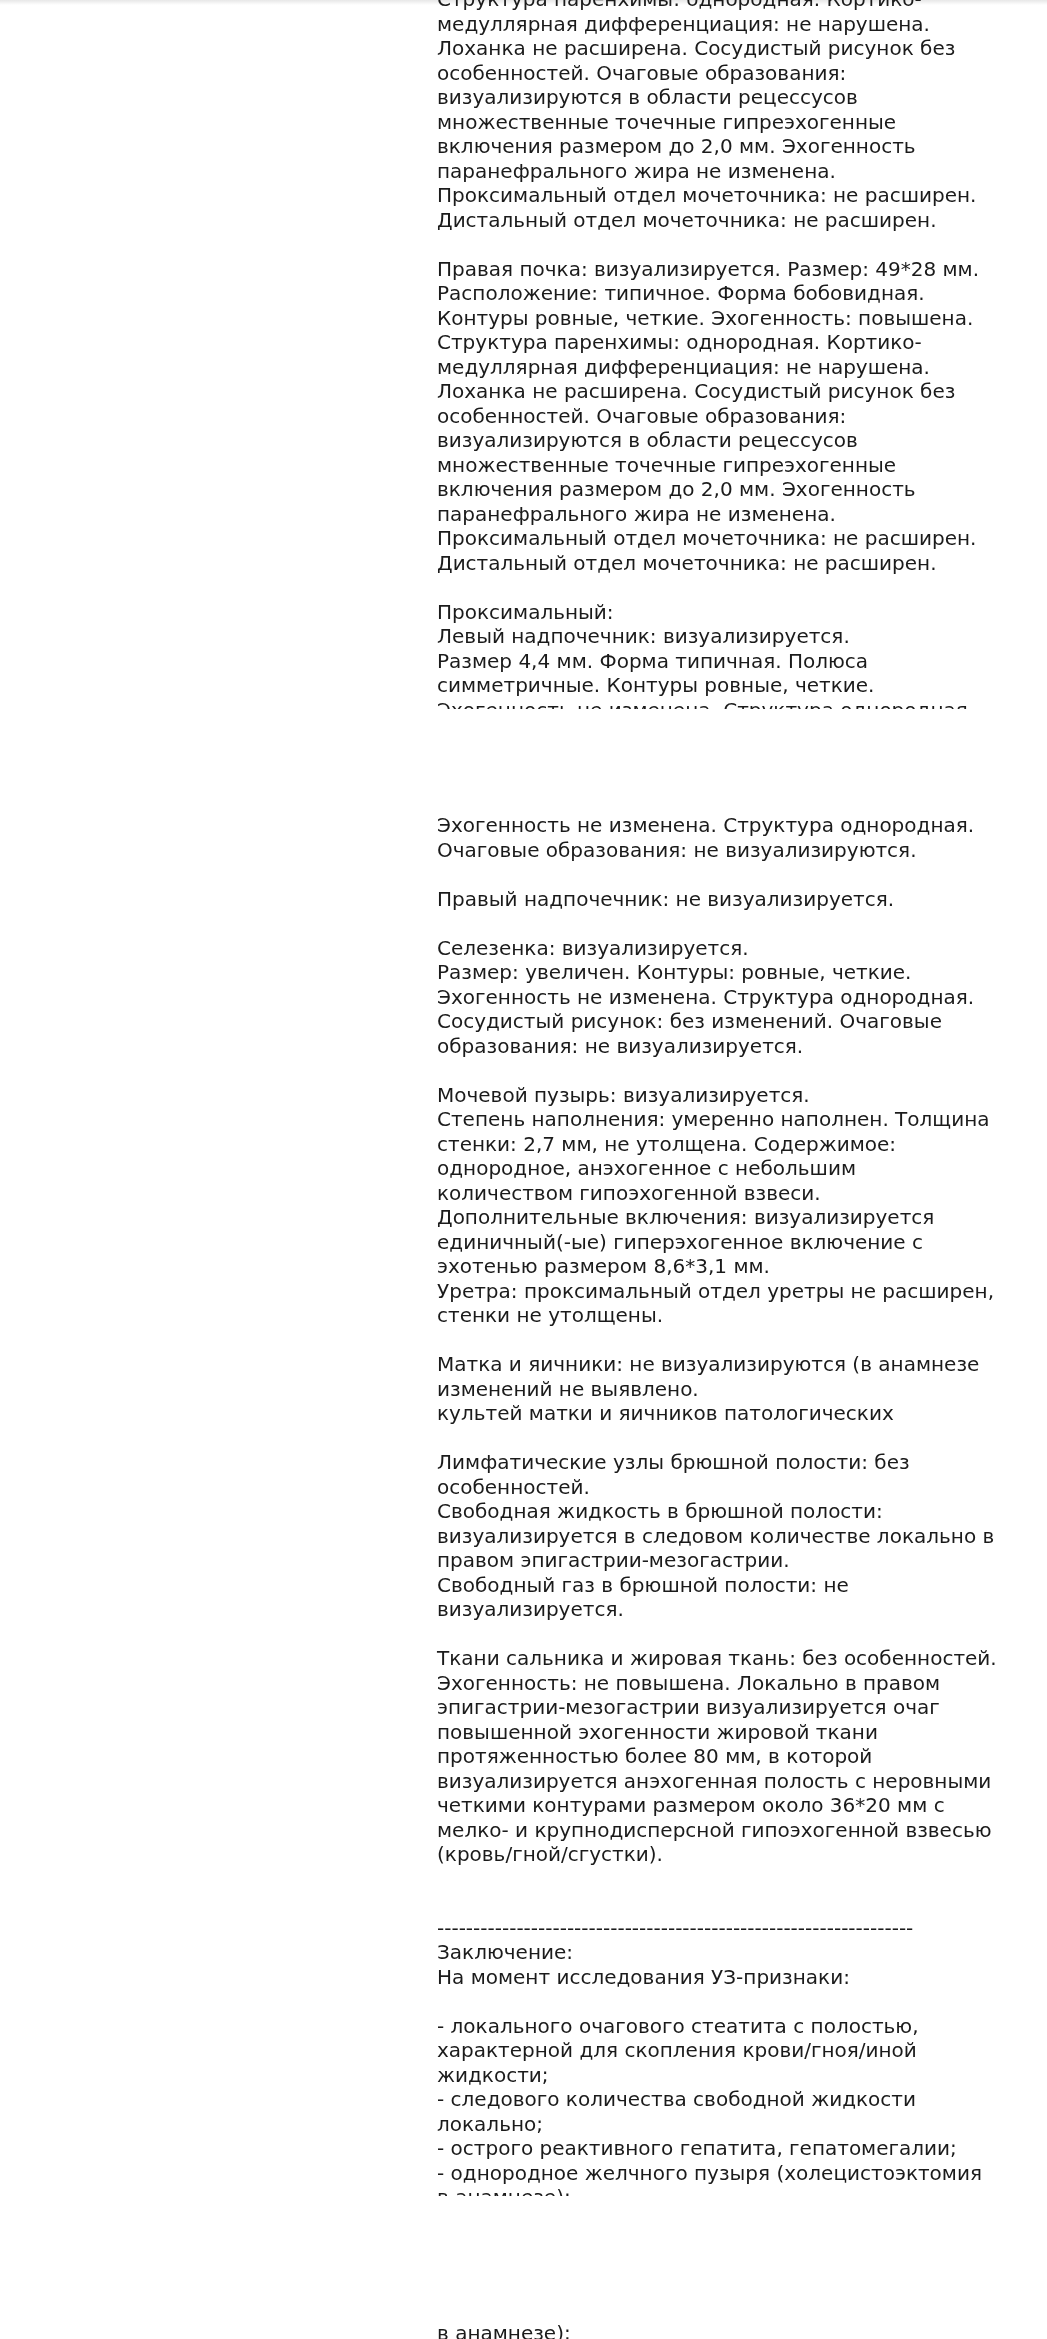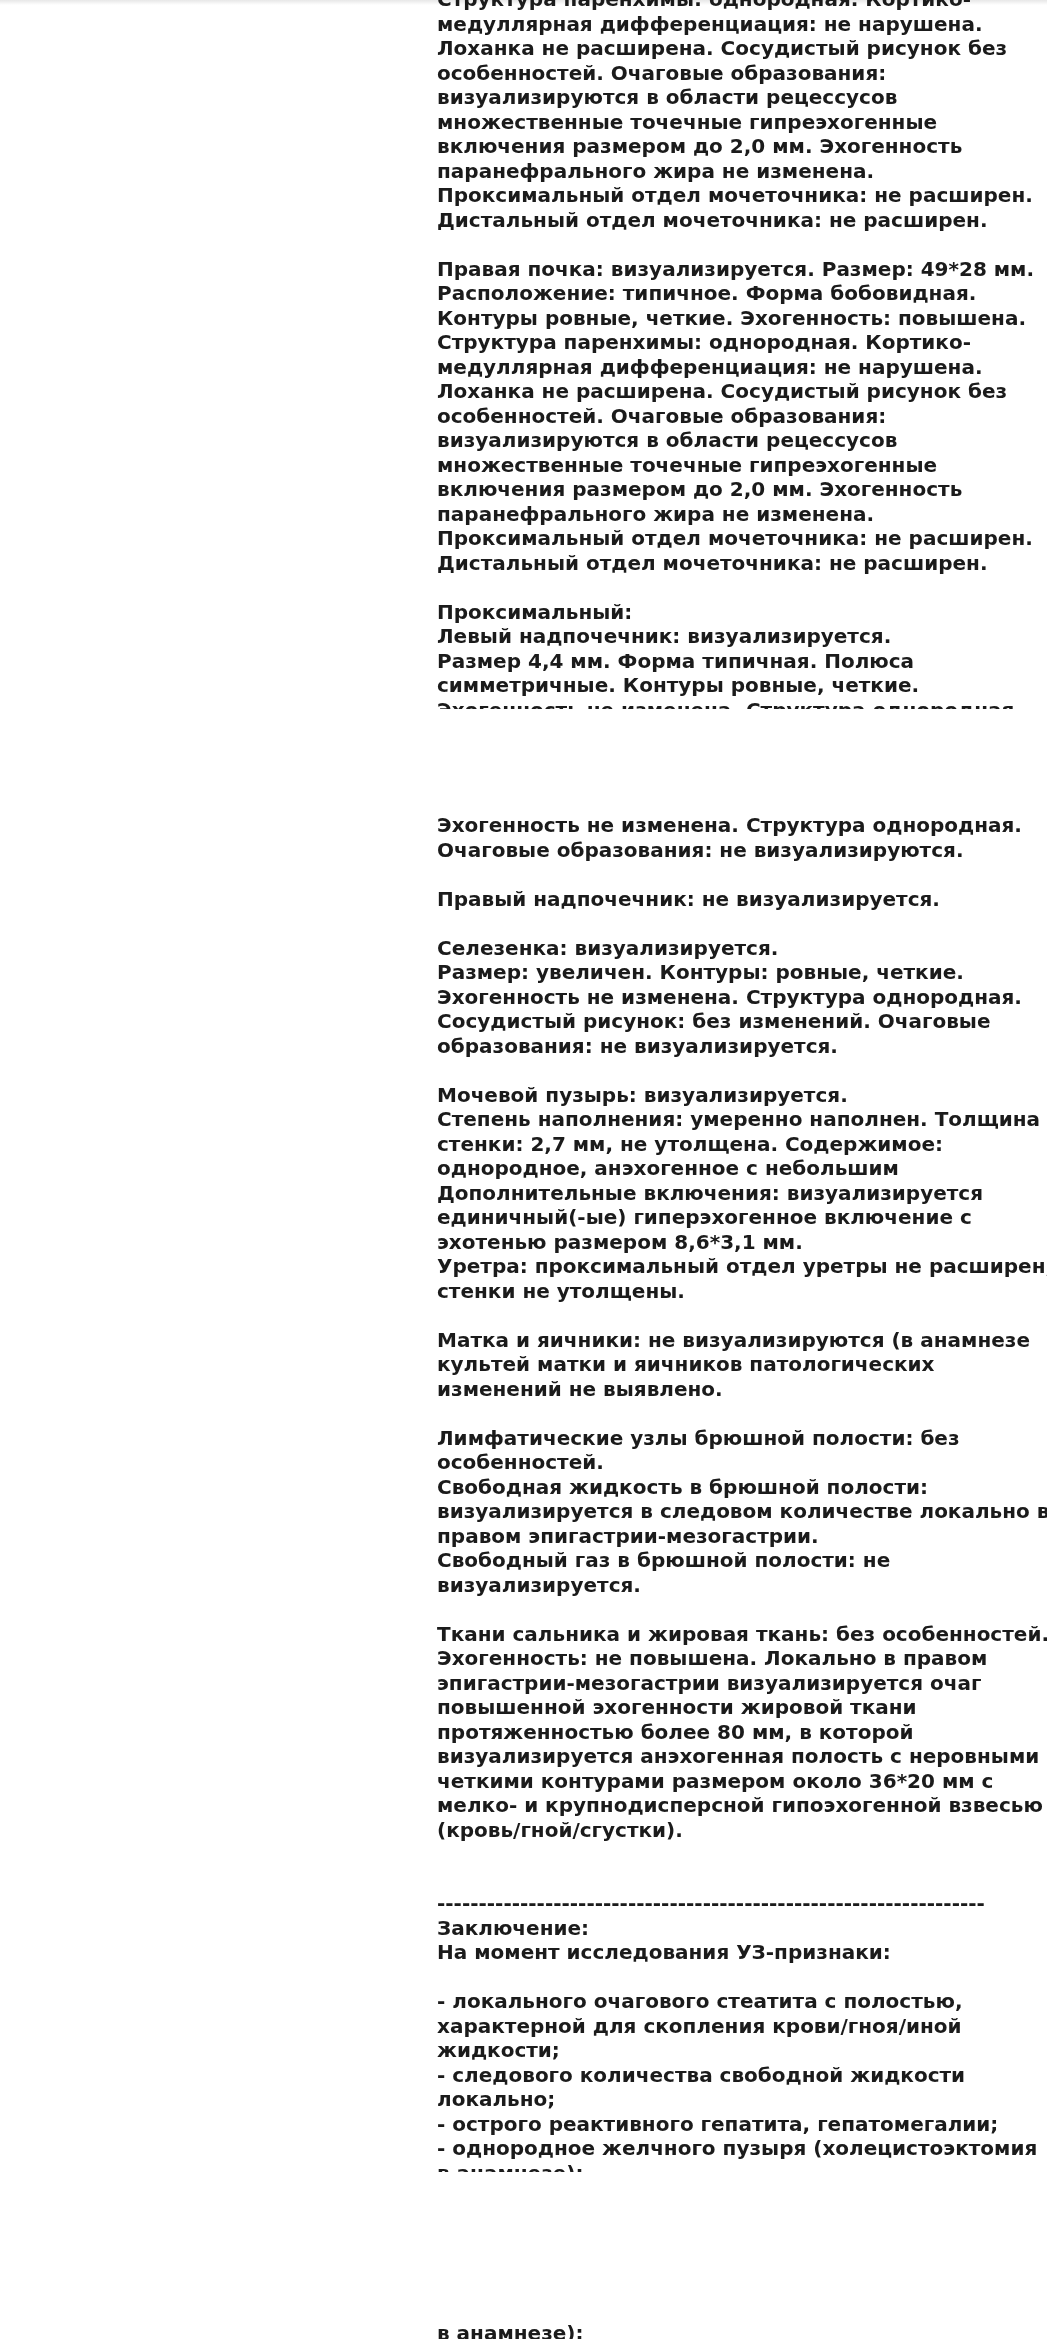--- a/index.html
+++ b/index.html
@@ -12,21 +12,20 @@
     height: 2339px;
     overflow: hidden;
     position: relative;
     font-family: "DejaVu Sans", "Liberation Sans", sans-serif;
   }
   .viewport {
     position: absolute;
     inset: 0;
     background: #ffffff;
     overflow: hidden;
-    font-weight: bold;
   }
   .top-shadow {
     position: absolute;
     top: 0;
     left: 0;
     right: 0;
     height: 5px;
     background: linear-gradient(#e7e7e7, rgba(255,255,255,0));
     z-index: 1;
   }
@@ -94,29 +93,30 @@
       <div class="line">Селезенка: визуализируется.</div>
       <div class="line">Размер: увеличен. Контуры: ровные, четкие.</div>
       <div class="line">Эхогенность не изменена. Структура однородная.</div>
       <div class="line">Сосудистый рисунок: без изменений. Очаговые</div>
       <div class="line">образования: не визуализируется.</div>
       <div class="line"></div>
       <div class="line">Мочевой пузырь: визуализируется.</div>
       <div class="line">Степень наполнения: умеренно наполнен. Толщина</div>
       <div class="line">стенки: 2,7 мм, не утолщена. Содержимое:</div>
       <div class="line">однородное, анэхогенное с небольшим</div>
+      <div class="line">количеством гипоэхогенной взвеси.</div>
       <div class="line">Дополнительные включения: визуализируется</div>
       <div class="line">единичный(-ые) гиперэхогенное включение с</div>
       <div class="line">эхотенью размером 8,6*3,1 мм.</div>
       <div class="line">Уретра: проксимальный отдел уретры не расширен,</div>
       <div class="line">стенки не утолщены.</div>
       <div class="line"></div>
       <div class="line">Матка и яичники: не визуализируются (в анамнезе</div>
+      <div class="line">изменений не выявлено.</div>
       <div class="line">культей матки и яичников патологических</div>
-      <div class="line">изменений не выявлено.</div>
       <div class="line"></div>
       <div class="line">Лимфатические узлы брюшной полости: без</div>
       <div class="line">особенностей.</div>
       <div class="line">Свободная жидкость в брюшной полости:</div>
       <div class="line">визуализируется в следовом количестве локально в</div>
       <div class="line">правом эпигастрии-мезогастрии.</div>
       <div class="line">Свободный газ в брюшной полости: не</div>
       <div class="line">визуализируется.</div>
       <div class="line"></div>
       <div class="line">Ткани сальника и жировая ткань: без особенностей.</div>

